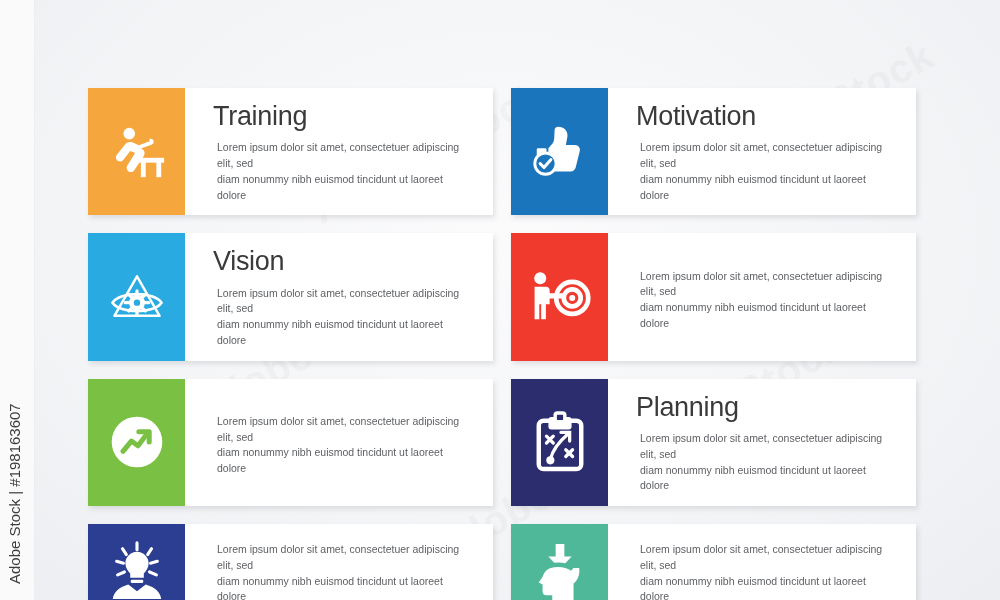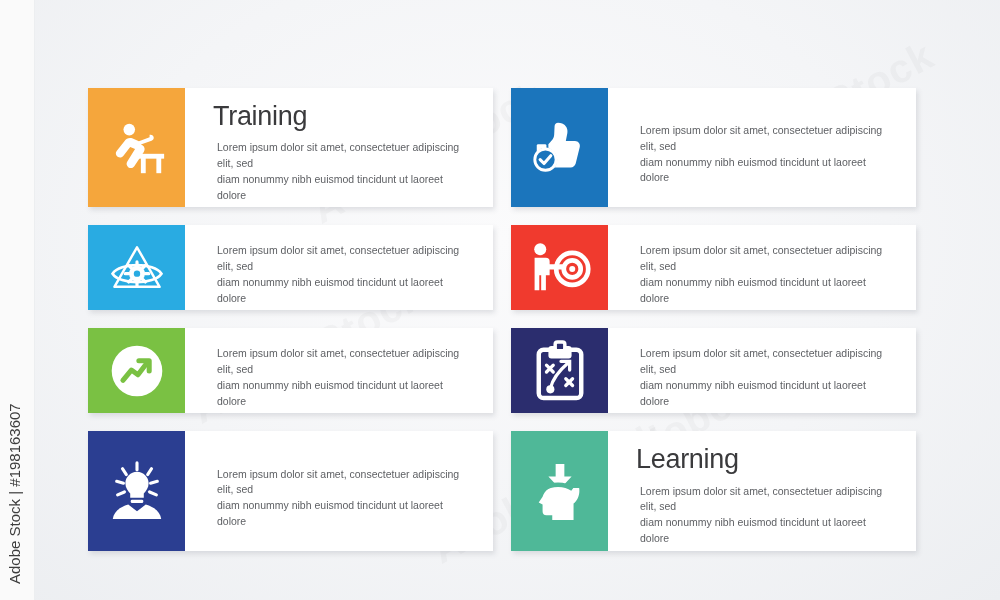--- a/index.html
+++ b/index.html
@@ -85,21 +85,21 @@
     width: 97px;
     flex: 0 0 97px;
     display: flex;
     align-items: center;
     justify-content: center;
   }
   .card-icon svg { display: block; }
 
   .card-body {
     flex: 1 1 auto;
-    padding: 14px 16px 0 28px;
+    padding: 14px 16px 8px 28px;
     display: flex;
     flex-direction: column;
     justify-content: center;
   }
   .card-title {
     font-size: 27px;
     font-weight: normal;
     color: #3a3a3c;
     line-height: 1.05;
     margin: 0 0 6px 0;
@@ -162,20 +162,21 @@
         <g fill="#ffffff">
           <path d="M30 6 C28 6 26.5 7.6 26.4 9.6 L26 18 C25.9 20.5 25 22.5 23.4 24.3 L20 28 L20 52 L43 52 C45.5 52 47.6 50.3 48.2 47.9 L52.4 31 C53.2 27.8 50.8 24.7 47.5 24.7 L38 24.7 L39.6 16.6 C40.4 12.5 38.2 8.4 34.3 6.8 C33 6.3 31.5 6 30 6 Z"></path>
           <rect x="8" y="28" width="10" height="24" rx="1.5"></rect>
           <circle cx="17" cy="44" r="12" fill="#1B75BC"></circle>
           <circle cx="17" cy="44" r="11" fill="none" stroke="#ffffff" stroke-width="3"></circle>
           <path d="M11.5 44 L15.5 48 L22.5 40" fill="none" stroke="#ffffff" stroke-width="3.2" stroke-linecap="round" stroke-linejoin="round"></path>
         </g>
       </svg>
     </div>
     <div class="card-body">
+      <h2 class="card-title">Motivation</h2>
       <p class="card-desc">
         <span style="display: block;">Lorem ipsum dolor sit amet, consectetuer adipiscing elit, sed</span>
         <span style="display: block;">diam nonummy nibh euismod tincidunt ut laoreet dolore</span>
       </p>
     </div>
   </div>
 
   <div class="card">
     <div class="card-icon" style="background:#29ABE2;">
       <svg width="64" height="62" viewBox="0 0 68 64">
@@ -195,20 +196,21 @@
             <line x1="25.2" y1="29.2" x2="28" y2="32"></line>
             <line x1="40" y1="44" x2="42.8" y2="46.8"></line>
             <line x1="42.8" y1="29.2" x2="40" y2="32"></line>
             <line x1="28" y1="44" x2="25.2" y2="46.8"></line>
           </g>
           <circle cx="34" cy="38" r="3.4" fill="#29ABE2"></circle>
         </g>
       </svg>
     </div>
     <div class="card-body">
+      <h2 class="card-title">Vision</h2>
       <p class="card-desc">
         <span style="display: block;">Lorem ipsum dolor sit amet, consectetuer adipiscing elit, sed</span>
         <span style="display: block;">diam nonummy nibh euismod tincidunt ut laoreet dolore</span>
       </p>
     </div>
   </div>
 
   <div class="card">
     <div class="card-icon" style="background:#F03A2E;">
       <svg width="64" height="58" viewBox="0 0 68 60">
@@ -260,20 +262,21 @@
           <line x1="22" y1="26" x2="15" y2="33"></line>
           <line x1="35" y1="40" x2="42" y2="47"></line>
           <line x1="42" y1="40" x2="35" y2="47"></line>
           <path d="M19 50 C22 38 30 30 37 24"></path>
           <path d="M30 22 H39 V31"></path>
         </g>
         <circle cx="19" cy="51" r="4.2" fill="#ffffff"></circle>
       </svg>
     </div>
     <div class="card-body">
+      <h2 class="card-title">Planning</h2>
       <p class="card-desc">
         <span style="display: block;">Lorem ipsum dolor sit amet, consectetuer adipiscing elit, sed</span>
         <span style="display: block;">diam nonummy nibh euismod tincidunt ut laoreet dolore</span>
       </p>
     </div>
   </div>
 
   <div class="card">
     <div class="card-icon" style="background:#2B3E91;">
       <svg width="62" height="62" viewBox="0 0 64 64">
@@ -305,21 +308,20 @@
     <div class="card-icon" style="background:#4FB898;">
       <svg width="60" height="62" viewBox="0 0 62 64">
         <g fill="#ffffff">
           <path d="M30 26 C22 26 15 31 13 38 L9 44 l4 2 v7 a4 4 0 0 0 4 4 h6 v5 h22 V45 c4 -3 6 -8 6 -13 0 -1 0 -2 -0.2 -3 H38 l-1 -3 Z"></path>
           <path d="M26.5 4 h9 v13 h7.5 L31 30 L19 17 h7.5 Z"></path>
         </g>
         <path d="M14 30 C22 24 36 24 44 30" fill="none" stroke="#4FB898" stroke-width="4.5"></path>
       </svg>
     </div>
     <div class="card-body">
-      <h2 class="card-title">Learning</h2>
       <p class="card-desc">
         <span style="display: block;">Lorem ipsum dolor sit amet, consectetuer adipiscing elit, sed</span>
         <span style="display: block;">diam nonummy nibh euismod tincidunt ut laoreet dolore</span>
       </p>
     </div>
   </div>
 
 </div>
 
 </body></html>

